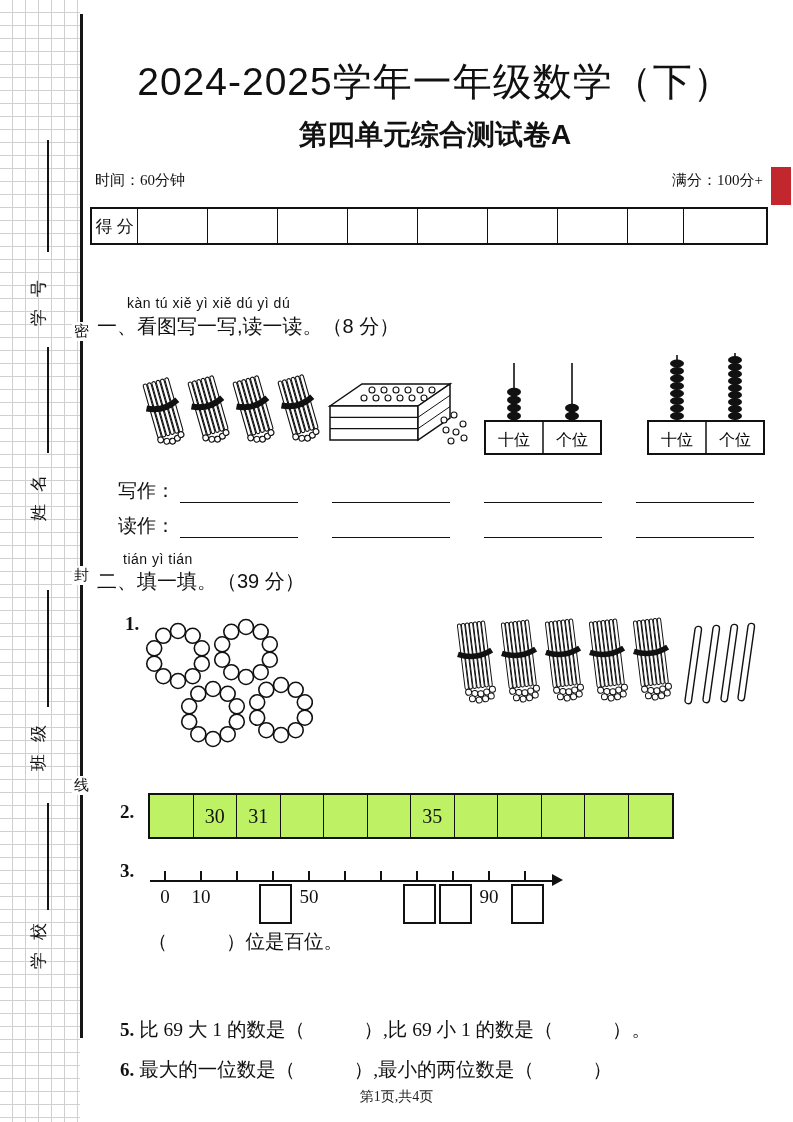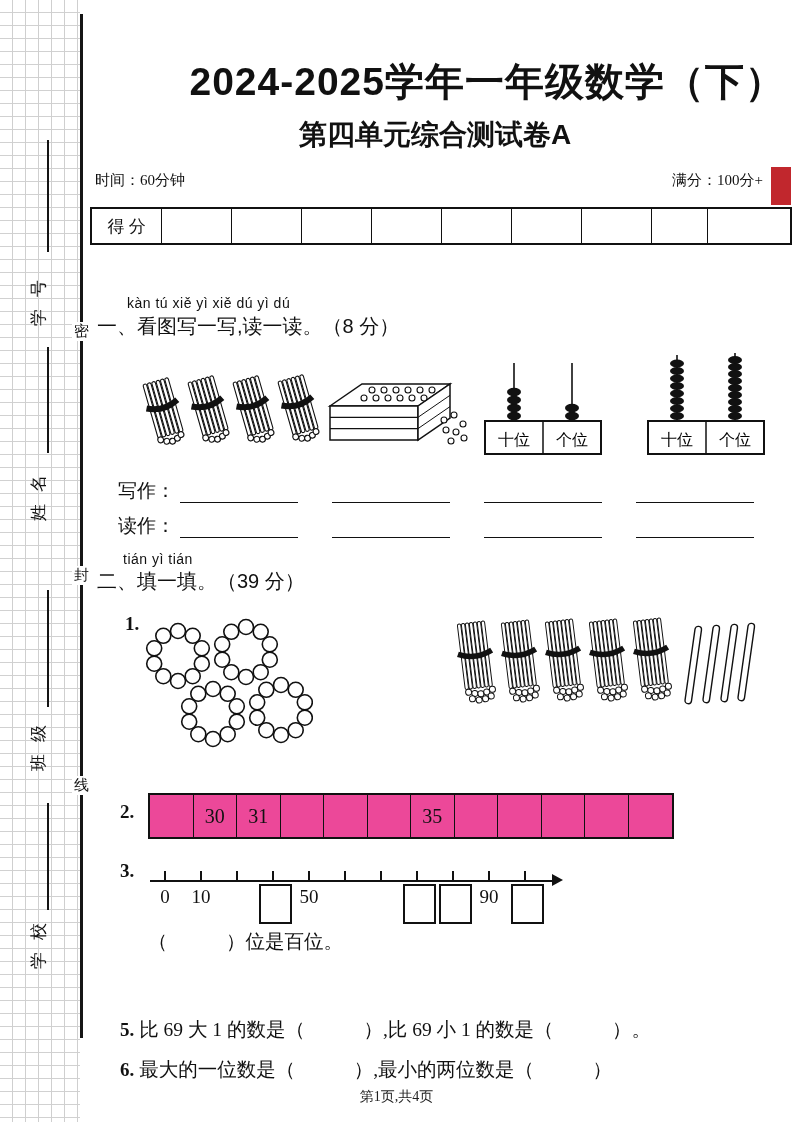--- a/index.html
+++ b/index.html
@@ -13,22 +13,22 @@
       repeating-linear-gradient(to right,transparent 0 12px,#c7c7c7 12px 13px),
       repeating-linear-gradient(to bottom,transparent 0 12px,#c9c9c9 12px 13px);
     opacity:.85}
   .seal-line{left:80px;top:14px;width:3px;height:1024px;background:#151515}
   .seal-char{left:72px;width:19px;text-align:center;font-size:15px;background:#fff;line-height:19px}
   .side-label{left:8px;width:60px;height:22px;text-align:center;font-size:17px;letter-spacing:12px;
     white-space:nowrap;transform:rotate(-90deg);transform-origin:center center}
   .side-fill-line{left:47px;width:2px;background:#151515}
 
   
-  .title{left:85px;top:55px;width:700px;text-align:right;font-family:"Liberation Sans",sans-serif;
-    font-weight:bold;font-size:39px;letter-spacing:1px}
+  .title{left:85px;top:55px;width:700px;text-align:center;font-family:"Liberation Sans",sans-serif;
+    font-weight:normal;font-size:39px;letter-spacing:1px}
   .subtitle{left:85px;top:116px;width:700px;text-align:center;font-family:"Liberation Sans",sans-serif;
     font-weight:bold;font-size:28px}
   .meta-line{top:171px;font-size:15px}
   .red-mark{right:2px;top:167px;width:20px;height:38px;background:#c1272d}
 
   
   .score-table{left:90px;top:207px;border:2px solid #111;background:#fff}
   .st-row{display:flex}
   .st-cell{box-sizing:border-box;height:34px;display:flex;align-items:center;justify-content:center;
     font-size:17px;border-right:1px solid #111}
@@ -37,21 +37,21 @@
 
   
   .pinyin{font-family:"Liberation Sans",sans-serif;font-size:14px;letter-spacing:.5px}
   .sec-title{font-family:"Liberation Sans",sans-serif;font-weight:normal;font-size:20px;white-space:nowrap}
   .qnum{font-weight:bold;font-size:19px}
   .qtext{font-size:19.5px;white-space:nowrap}
   .blank-line{height:24px;border-bottom:1.6px solid #111;width:118px}
   .fill-label{font-size:19px}
 
   
-  .strip{left:148px;top:793px;display:flex;border:2px solid #111;background:#ec4899}
+  .strip{left:148px;top:793px;display:flex;border:2px solid #111;background:#bef264}
   .strip-cell{box-sizing:border-box;width:43.5px;height:42px;border-right:1px solid #111;
     display:flex;align-items:center;justify-content:center;font-size:20px}
   .strip-cell:last-child{border-right:none}
 
   
   .nl-line{left:150px;top:880px;width:404px;height:2px;background:#111}
   .nl-arrow{left:552px;top:874px;width:0;height:0;border-left:11px solid #111;
     border-top:6px solid transparent;border-bottom:6px solid transparent}
   .nl-ticks{left:164px;top:871px;width:364px;height:10px;
     background:repeating-linear-gradient(90deg,#111 0 2px,transparent 2px 36px)}
@@ -87,21 +87,21 @@
   <div class="abs seal-char" style="top:776px">线</div>
 
   <div class="abs title">2024-2025学年一年级数学（下）</div>
   <div class="abs subtitle">第四单元综合测试卷A</div>
   <div class="abs meta-line" style="left:95px">时间：60分钟</div>
   <div class="abs meta-line" style="right:30px">满分：100分+</div>
   <div class="abs red-mark"></div>
 
   <div class="abs score-table">
     <div class="st-row">
-      <div class="st-cell" style="width:70px">得 分</div>
+      <div class="st-cell" style="width:46px">得 分</div>
       <div class="st-cell" style="width:70px"></div>
       <div class="st-cell" style="width:70px"></div>
       <div class="st-cell" style="width:70px"></div>
       <div class="st-cell" style="width:70px"></div>
       <div class="st-cell" style="width:70px"></div>
       <div class="st-cell" style="width:70px"></div>
       <div class="st-cell" style="width:70px"></div>
       <div class="st-cell" style="width:56px"></div>
       <div class="st-cell" style="width:82px"></div>
     </div>

